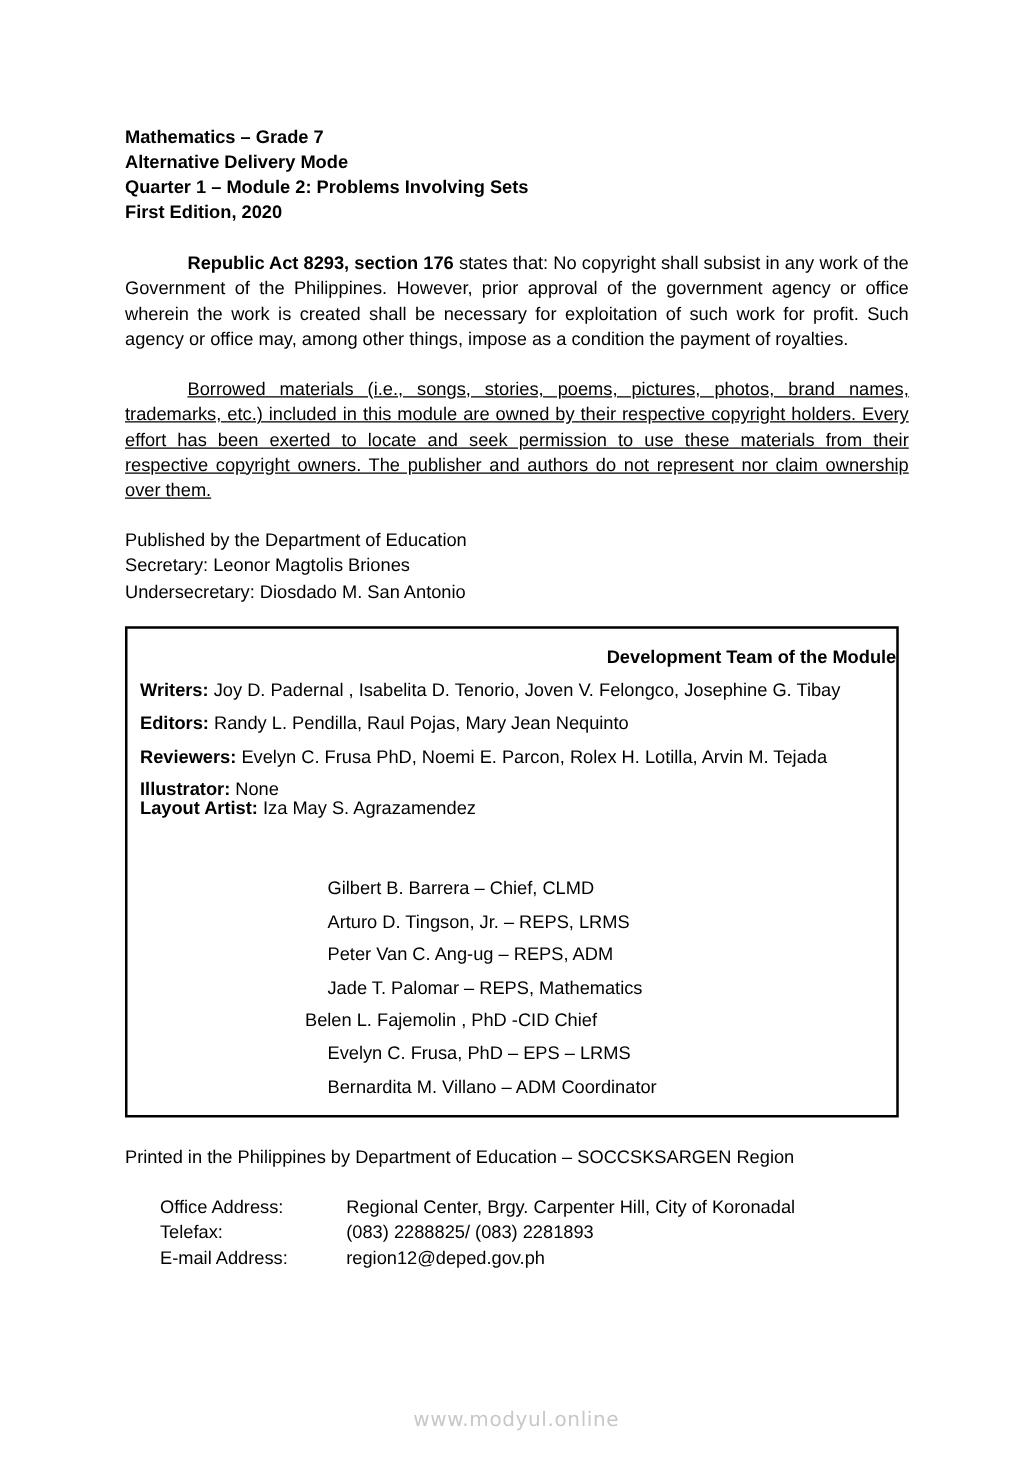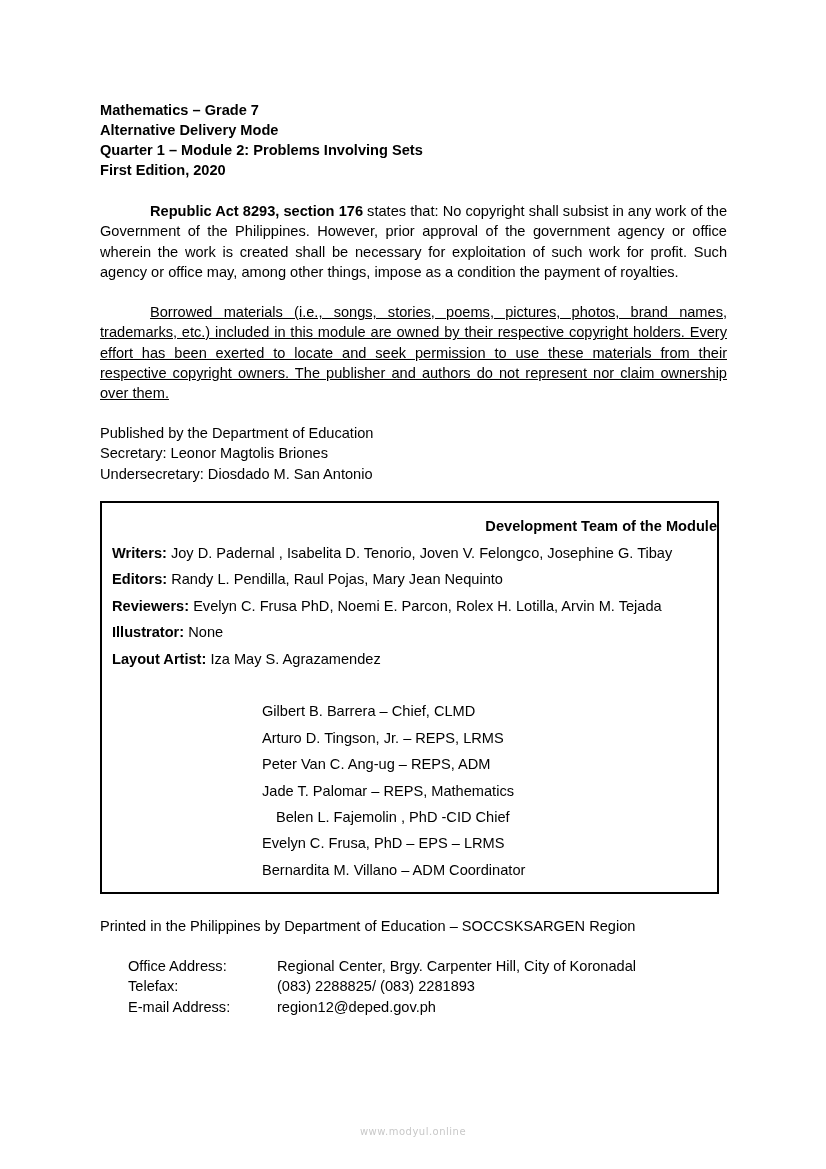--- a/index.html
+++ b/index.html
@@ -13,21 +13,21 @@
     .p2 { top: 302px; text-decoration: underline; }
     .pub { left: 100px; top: 423px; line-height: 20.3px; }
     .teambox { left: 100px; top: 501px; width: 615px; height: 389px; border: 2px solid #000; }
     .team-title { position: absolute; left: 0; right: 0; top: 15px; text-align: right; font-weight: bold; }
     .team-row { position: absolute; left: 10px; white-space: nowrap; }
     .team-row b { font-weight: bold; }
     .mgmt-row { position: absolute; left: 160px; white-space: nowrap; }
     .printed { left: 100px; top: 918px; font-weight: normal; }
     .contact { left: 100px; top: 956px; line-height: 20.3px; margin-left: 28px; }
     .contact .lbl { display: inline-block; width: 149px; }
-    .watermark { left: 0; right: 0; top: 1126px; text-align: center; color: #c8c8c8; font-size: 10px;
+    .watermark { left: 0; right: 0; top: 1126px; text-align: center; color: #c8c8c8; font-size: 16px;
                  font-family: "DejaVu Sans", sans-serif; letter-spacing: 0.5px; }
   </style>
 </head>
 <body>
 
 <div class="abs title-block">
   <div>Mathematics – Grade 7</div>
   <div>Alternative Delivery Mode</div>
   <div>Quarter 1 – Module 2: Problems Involving Sets</div>
   <div>First Edition, 2020</div>
@@ -42,26 +42,26 @@
   <div>Secretary: Leonor Magtolis Briones</div>
   <div>Undersecretary: Diosdado M. San Antonio</div>
 </div>
 
 <div class="abs teambox">
   <div class="team-title">Development Team of the Module</div>
   <div class="team-row" style="top:42px"><b>Writers:</b><span> Joy D. Padernal , Isabelita D. Tenorio, Joven V. Felongco,  Josephine G. Tibay</span></div>
   <div class="team-row" style="top:68px"><b>Editors:</b><span> Randy L. Pendilla, Raul Pojas, Mary Jean Nequinto</span></div>
   <div class="team-row" style="top:95px"><b>Reviewers:</b><span> Evelyn C. Frusa PhD, Noemi E. Parcon, Rolex H. Lotilla, Arvin M. Tejada</span></div>
   <div class="team-row" style="top:121px"><b>Illustrator:</b><span> None</span></div>
-  <div class="team-row" style="top:148px"><b>Layout Artist:</b><span> Iza May S. Agrazamendez</span></div>
+  <div class="team-row" style="top:136px"><b>Layout Artist:</b><span> Iza May S. Agrazamendez</span></div>
   <div class="mgmt-row" style="top:200px">Gilbert B. Barrera – Chief, CLMD</div>
   <div class="mgmt-row" style="top:227px">Arturo D. Tingson, Jr. – REPS, LRMS</div>
   <div class="mgmt-row" style="top:253px">Peter Van C. Ang-ug – REPS, ADM</div>
   <div class="mgmt-row" style="top:280px">Jade T. Palomar – REPS, Mathematics</div>
-  <div class="mgmt-row" style="top:306px;left:174px">Belen L. Fajemolin , PhD -CID Chief</div>
+  <div class="mgmt-row" style="top:306px;left:142px">Belen L. Fajemolin , PhD -CID Chief</div>
   <div class="mgmt-row" style="top:332px">Evelyn C. Frusa, PhD – EPS – LRMS</div>
   <div class="mgmt-row" style="top:359px">Bernardita M. Villano – ADM Coordinator</div>
 </div>
 
 <div class="abs printed">Printed in the Philippines by Department of Education – SOCCSKSARGEN Region</div>
 
 <div class="abs contact">
   <div><span class="lbl">Office Address:</span><span>Regional Center, Brgy. Carpenter Hill, City of Koronadal</span></div>
   <div><span class="lbl">Telefax:</span><span>(083) 2288825/ (083) 2281893</span></div>
   <div><span class="lbl">E-mail Address:</span><span>region12@deped.gov.ph</span></div>

